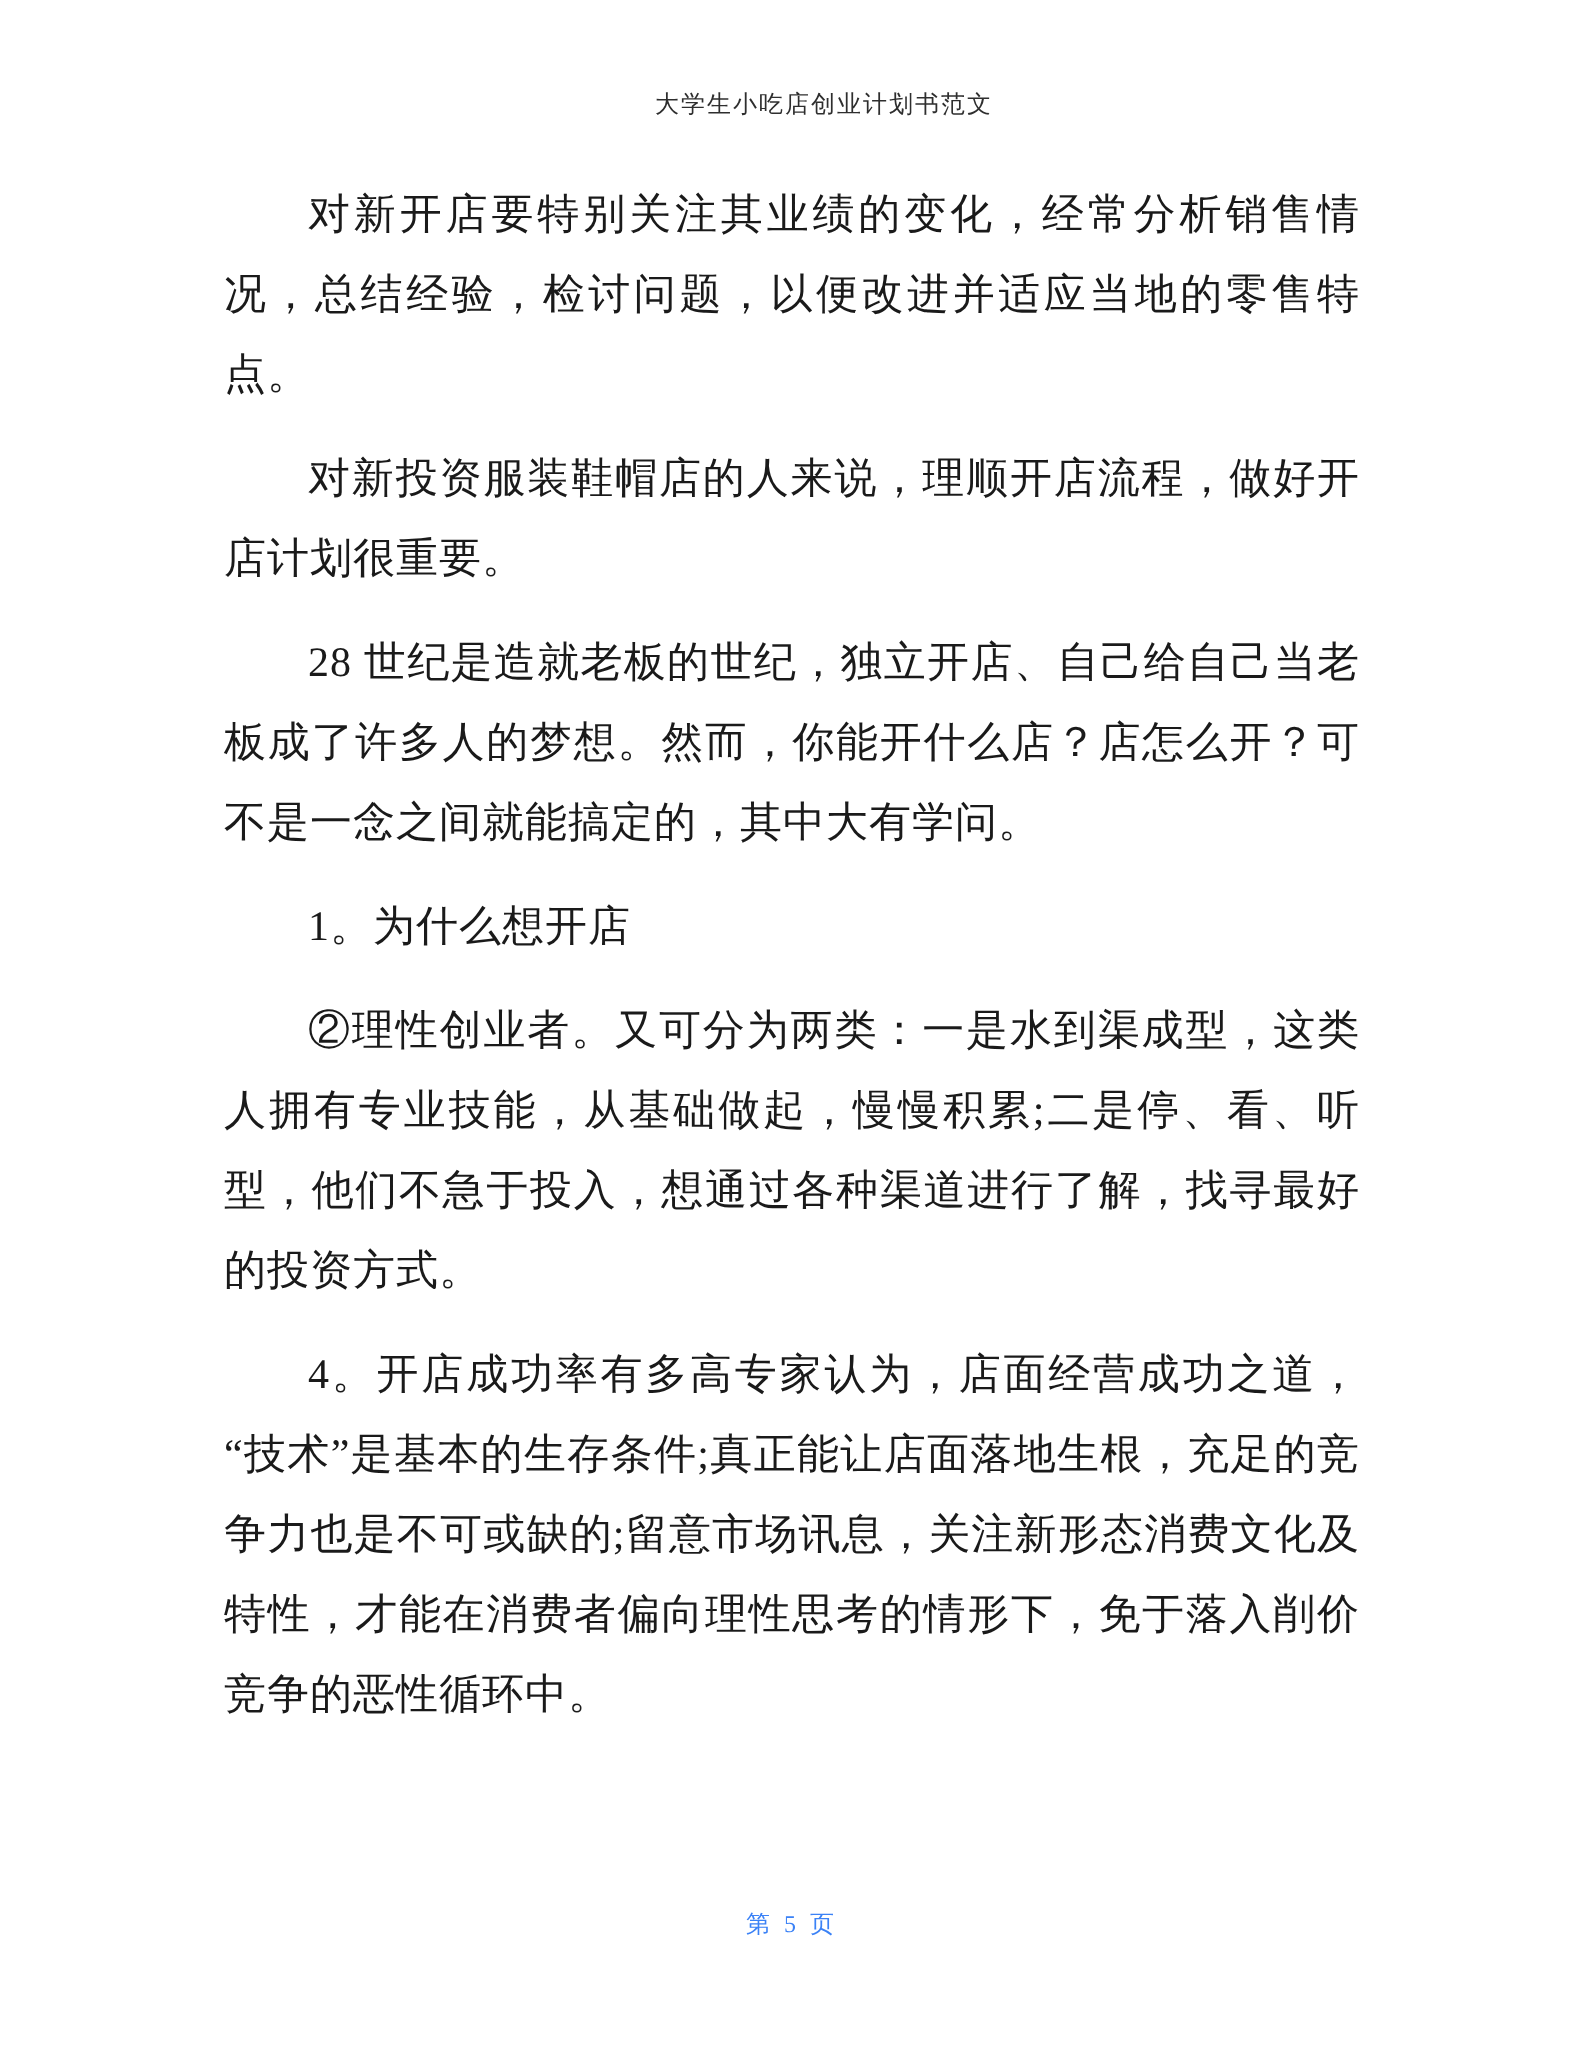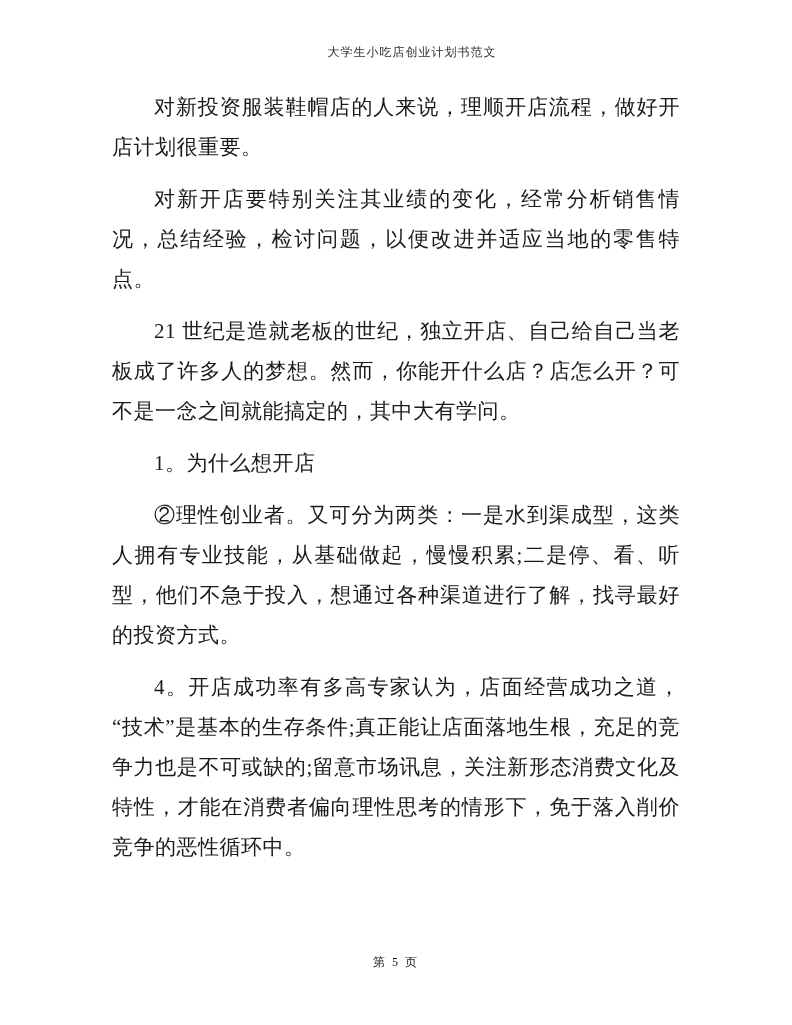--- a/index.html
+++ b/index.html
@@ -42,35 +42,35 @@
     letter-spacing: 0.5px;
   }
   .doc-footer {
     position: absolute;
     top: 954px;
     left: 0;
     width: 792px;
     text-align: center;
     font-size: 12px;
     line-height: 16px;
-    color: #0f172a;
+    color: #3b82f6;
     letter-spacing: 2px;
   }
 </style>
 </head>
 <body>
 
 <div class="page">
 
   <div class="doc-header">大学生小吃店创业计划书范文</div>
 
   <div class="doc-body">
+    <p class="para">对新开店要特别关注其业绩的变化，经常分析销售情况，总结经验，检讨问题，以便改进并适应当地的零售特点。</p>
     <p class="para">对新投资服装鞋帽店的人来说，理顺开店流程，做好开店计划很重要。</p>
-    <p class="para">对新开店要特别关注其业绩的变化，经常分析销售情况，总结经验，检讨问题，以便改进并适应当地的零售特点。</p>
-    <p class="para">21 世纪是造就老板的世纪，独立开店、自己给自己当老板成了许多人的梦想。然而，你能开什么店？店怎么开？可不是一念之间就能搞定的，其中大有学问。</p>
+    <p class="para">28 世纪是造就老板的世纪，独立开店、自己给自己当老板成了许多人的梦想。然而，你能开什么店？店怎么开？可不是一念之间就能搞定的，其中大有学问。</p>
     <p class="para">1。为什么想开店</p>
     <p class="para">②理性创业者。又可分为两类：一是水到渠成型，这类人拥有专业技能，从基础做起，慢慢积累;二是停、看、听型，他们不急于投入，想通过各种渠道进行了解，找寻最好的投资方式。</p>
     <p class="para">4。开店成功率有多高专家认为，店面经营成功之道，“技术”是基本的生存条件;真正能让店面落地生根，充足的竞争力也是不可或缺的;留意市场讯息，关注新形态消费文化及特性，才能在消费者偏向理性思考的情形下，免于落入削价竞争的恶性循环中。</p>
   </div>
 
   <div class="doc-footer">第 5 页</div>
 
 </div>
 
 </body></html>

